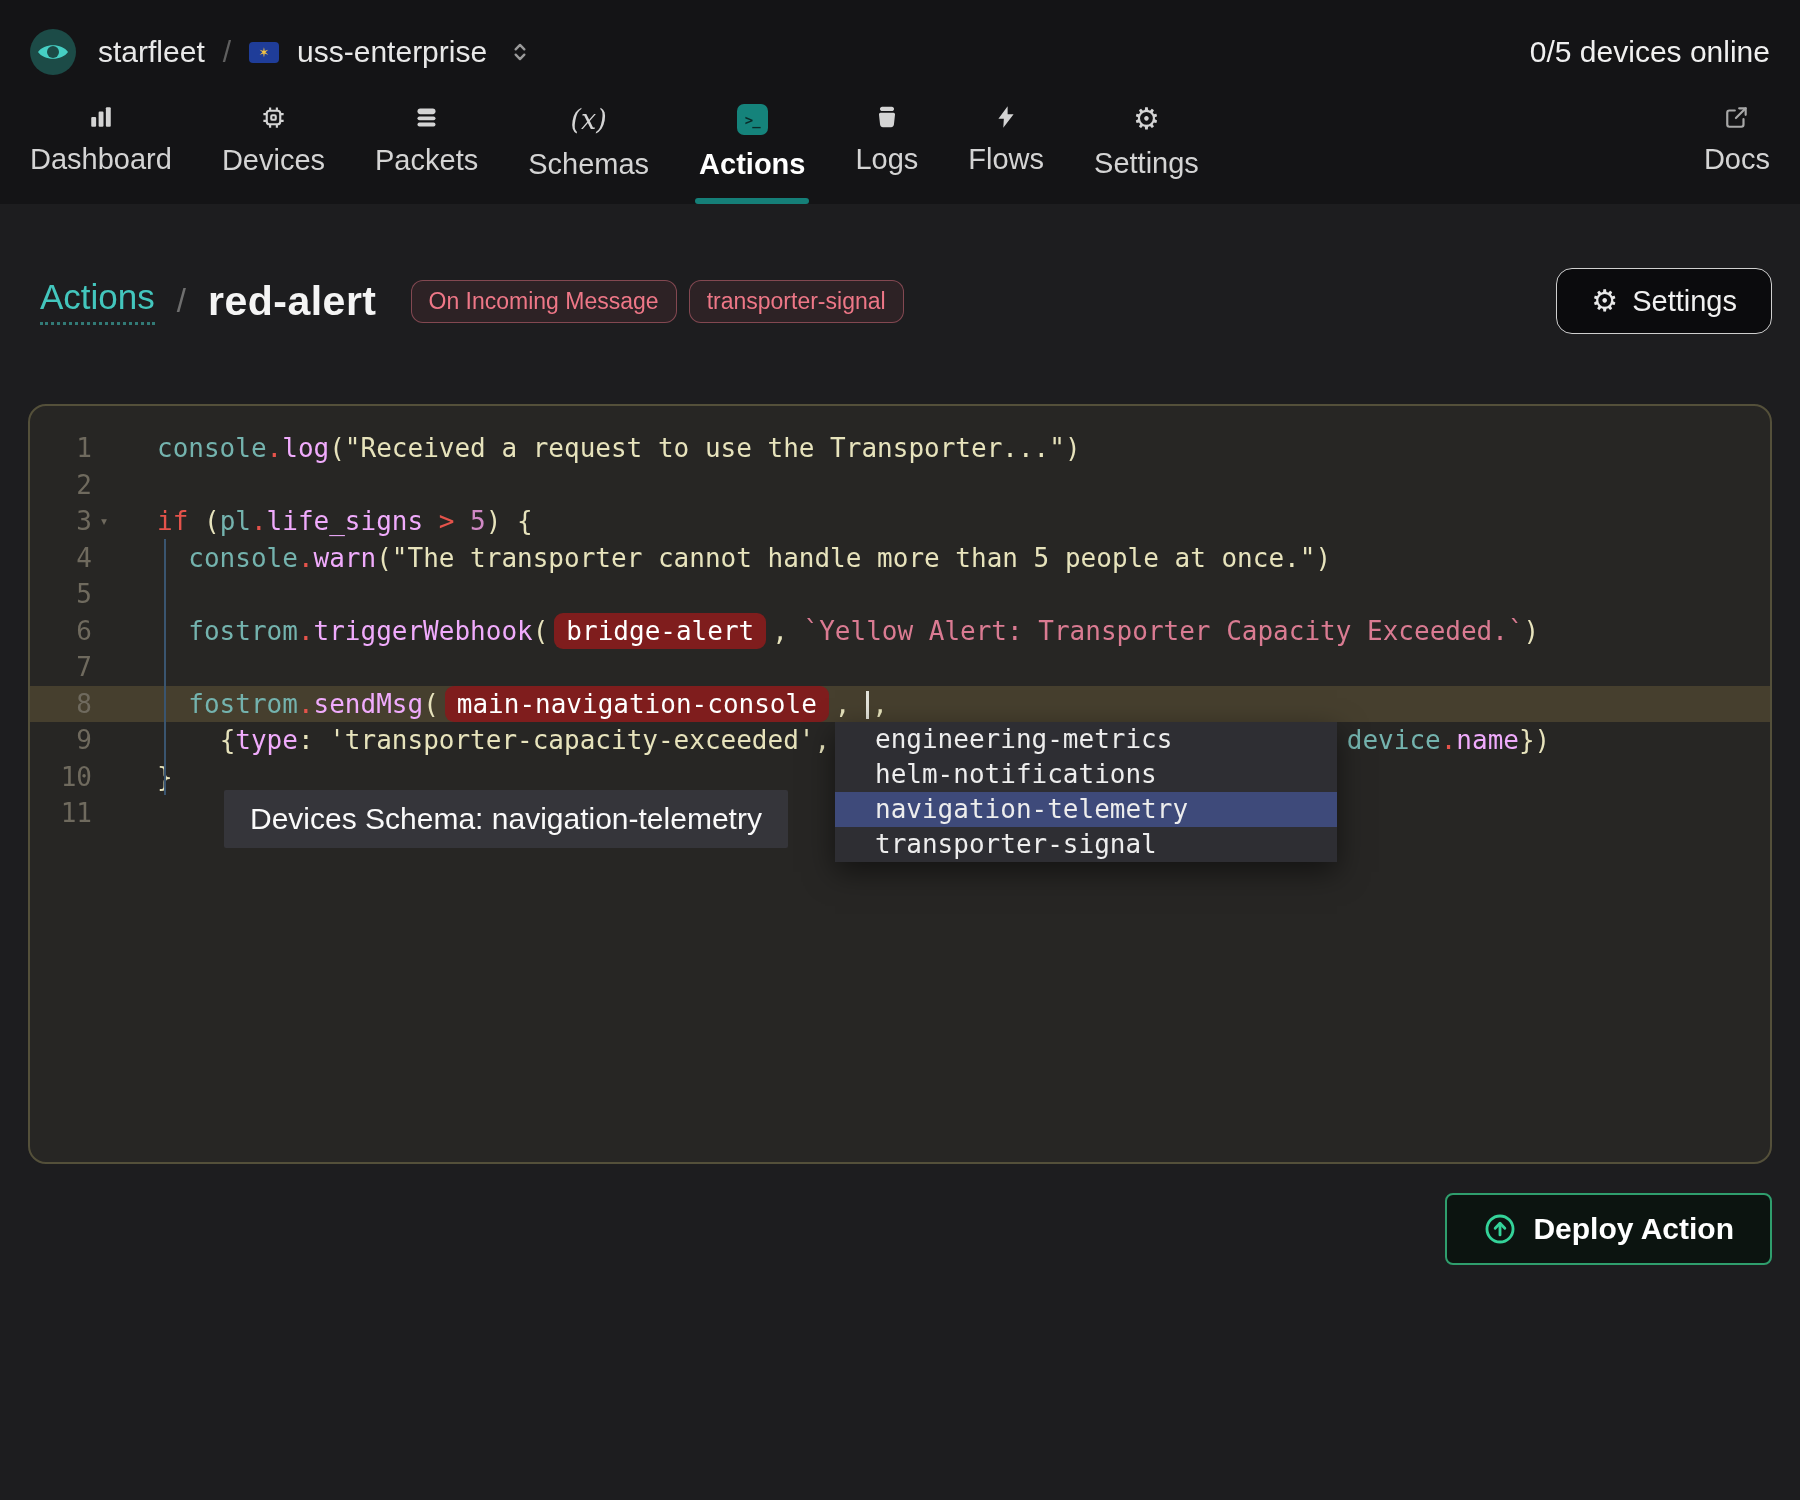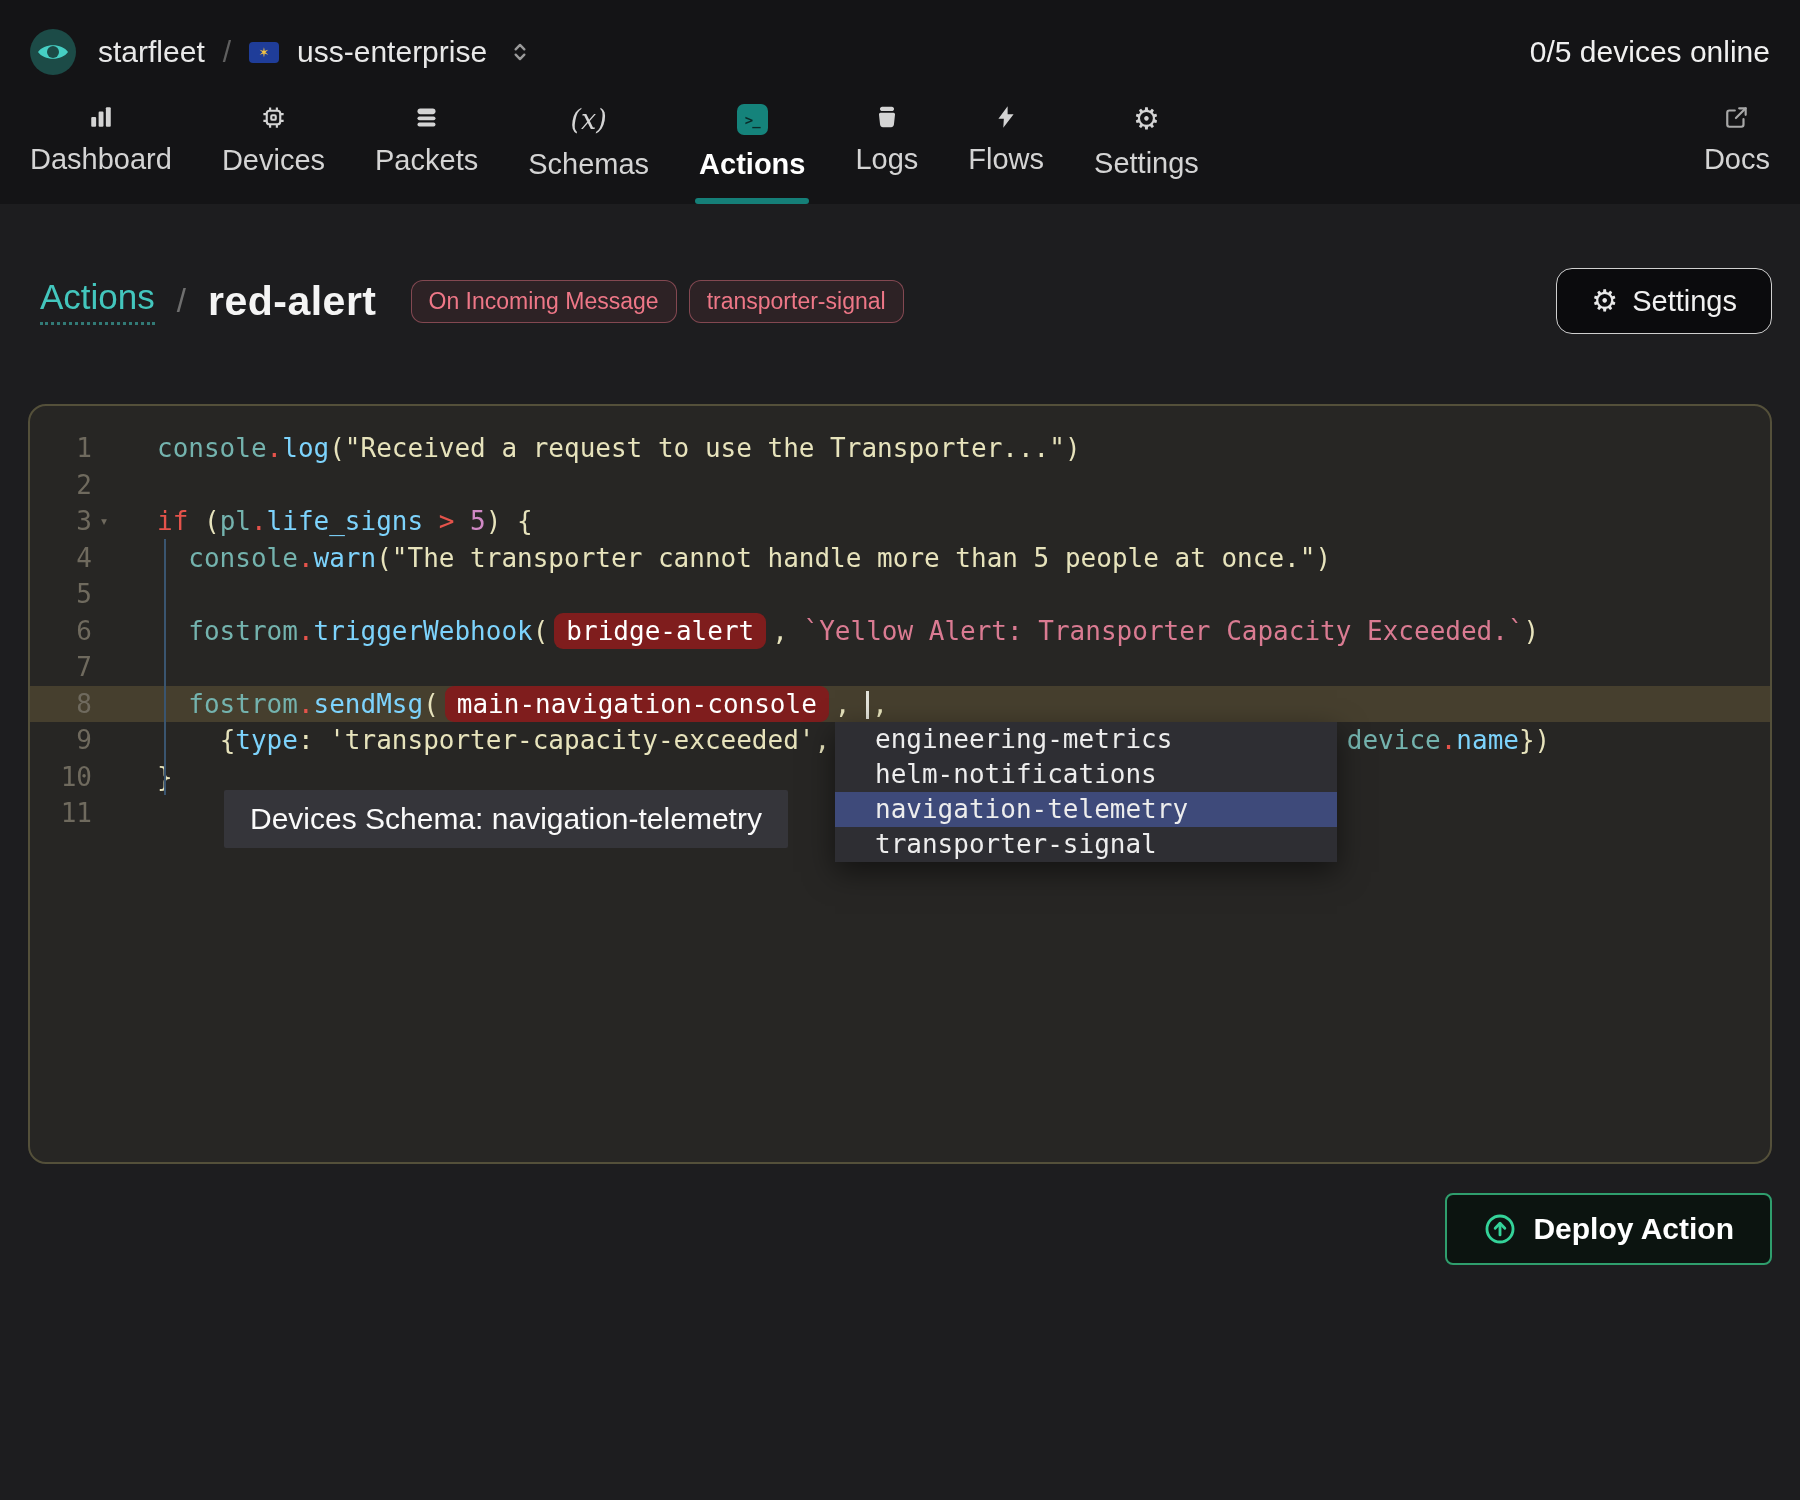--- a/index.html
+++ b/index.html
@@ -48,21 +48,21 @@
 
   
   .editor { position:relative; margin-top:70px; height:760px; background:#272624;
     border:2px solid #54503a; border-radius:18px; padding-top:24px; overflow:hidden;
     font-family:"DejaVu Sans Mono", monospace; font-size:26px; }
   .crow { display:flex; height:36.5px; line-height:36.5px; white-space:pre; }
   .crow.active { background:#463f2e; }
   .gut { width:62px; text-align:right; color:#6f6a5e; flex:0 0 62px; }
   .fold { width:24px; flex:0 0 24px; color:#6f6a5e; font-size:15px; text-align:center; }
   .ccode { padding-left:41px; }
-  .tk-id{color:#74b3ae} .tk-fn{color:#7dd3fc} .tk-op{color:#e5534b} .tk-num{color:#d089c5}
+  .tk-id{color:#74b3ae} .tk-fn{color:#f0abfc} .tk-op{color:#e5534b} .tk-num{color:#d089c5}
   .tk-str{color:#e7e3bc} .tk-tstr{color:#da7b92} .tk-pun{color:#e7e3bc} .tk-ws{color:#e7e3bc}
   .chip { background:#7f1d1d; color:#ffffff; border-radius:9px; padding:3px 12px; margin:0 6px; }
   .caret { display:inline-block; width:3px; height:28px; background:#e3e3da; vertical-align:middle; margin-right:3px; }
   .indent-guide { position:absolute; left:134px; top:133px; width:2px; height:256px; background:#3a5570; }
 
   .autocomplete { position:absolute; left:805px; top:316px; width:502px; background:#2e2e33;
     box-shadow:0 10px 28px rgba(0,0,0,0.5); z-index:3; }
   .dd-item { height:35px; line-height:35px; padding-left:40px; color:#ededed; font-size:26px; cursor:pointer; }
   .dd-item.selected { background:#3e4a7a; }
 

